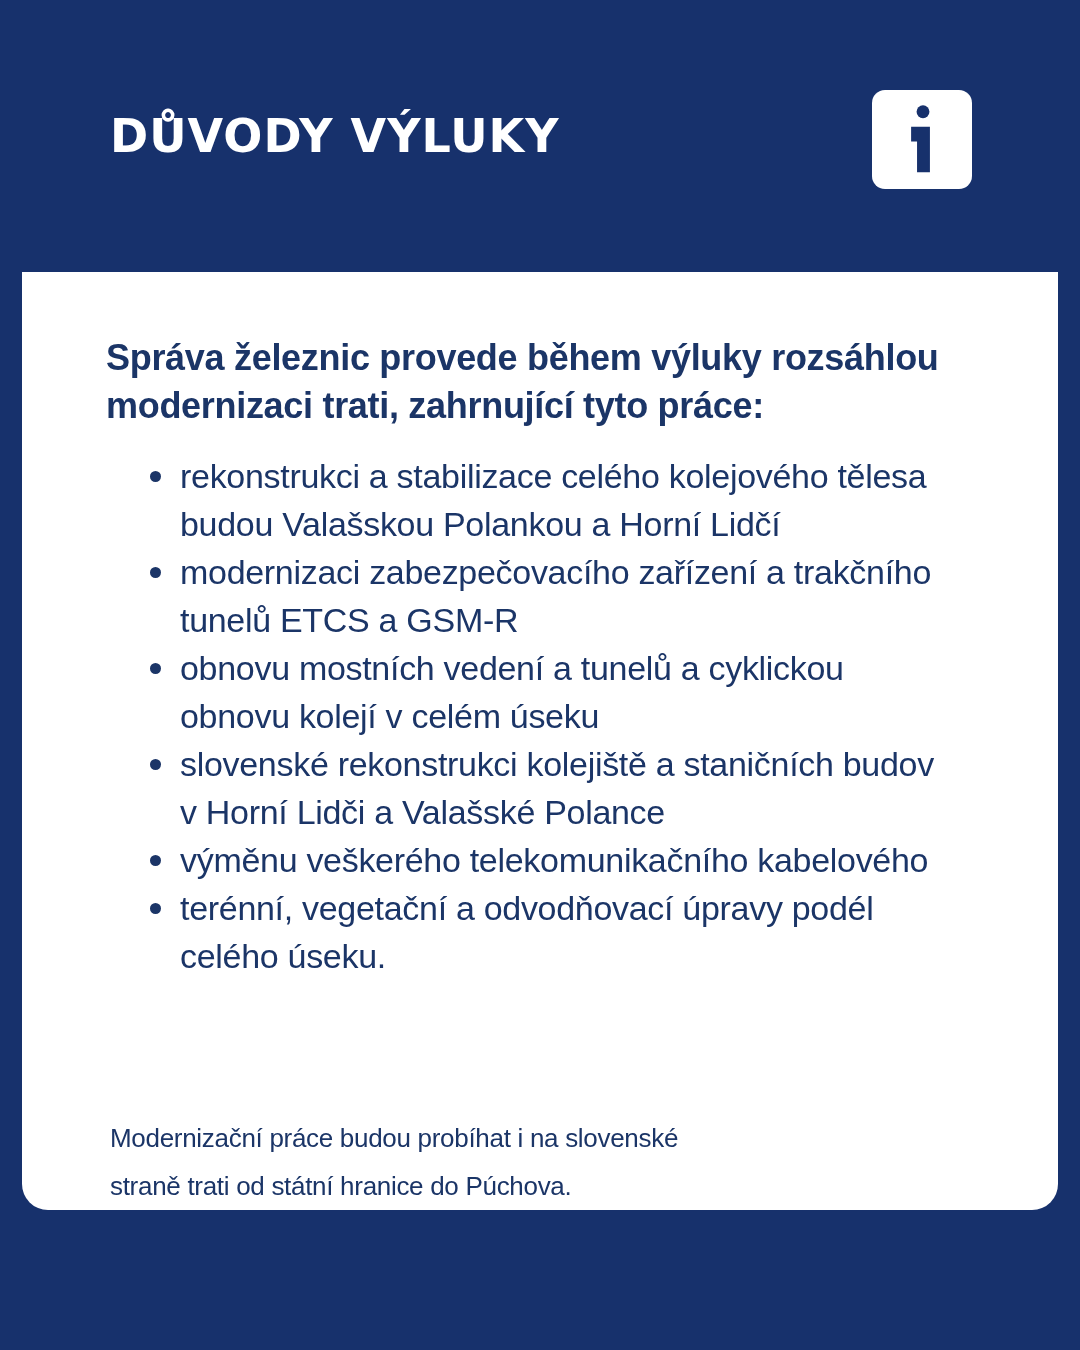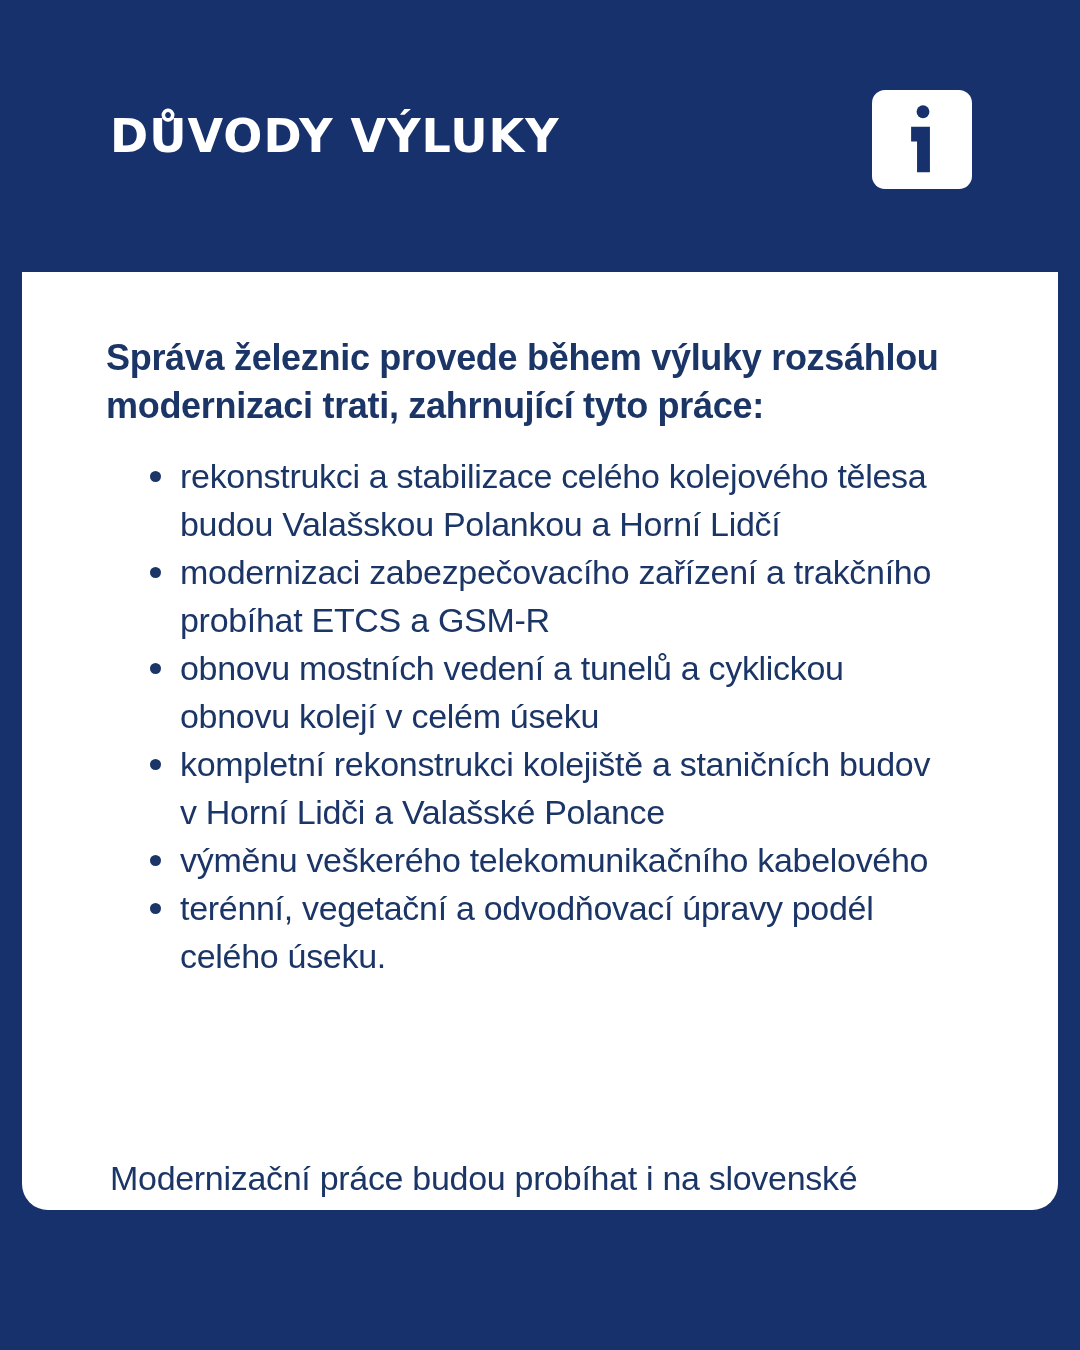--- a/index.html
+++ b/index.html
@@ -71,23 +71,23 @@
   }
   .dot{
     position:absolute;
     left:-30px;top:19px;
     width:11px;height:11px;
     border-radius:50%;
     background:var(--text);
   }
   .outro{
     position:absolute;
-    left:88px;top:882px;
+    left:88px;top:842px;
     color:var(--text);
-    font-size:34px;
+    font-size:26px;
     line-height:48px;
     letter-spacing:-0.3px;
   }
   .outro .t-line{white-space:nowrap;}
 </style>
 </head>
 <body>
 
 <div class="page">
 
@@ -111,47 +111,48 @@
 
       <div class="bullet">
         <span class="dot"></span>
         <div class="b-line">rekonstrukci a stabilizace celého kolejového tělesa</div>
         <div class="b-line">budou Valašskou Polankou a Horní Lidčí</div>
       </div>
 
       <div class="bullet">
         <span class="dot"></span>
         <div class="b-line">modernizaci zabezpečovacího zařízení a trakčního</div>
-        <div class="b-line">probíhat ETCS a GSM-R</div>
+        <div class="b-line">tunelů ETCS a GSM-R</div>
       </div>
 
 
       <div class="bullet">
         <span class="dot"></span>
         <div class="b-line">obnovu mostních vedení a tunelů a cyklickou</div>
         <div class="b-line">obnovu kolejí v celém úseku</div>
       </div>
 
       <div class="bullet">
         <span class="dot"></span>
-        <div class="b-line">kompletní rekonstrukci kolejiště a staničních budov</div>
+        <div class="b-line">slovenské rekonstrukci kolejiště a staničních budov</div>
         <div class="b-line">v Horní Lidči a Valašské Polance</div>
       </div>
 
       <div class="bullet">
         <span class="dot"></span>
         <div class="b-line">výměnu veškerého telekomunikačního kabelového</div>
       </div>
 
       <div class="bullet">
         <span class="dot"></span>
         <div class="b-line">terénní, vegetační a odvodňovací úpravy podél</div>
         <div class="b-line">celého úseku.</div>
       </div>
 
     </div>
 
     <div class="outro">
       <div class="t-line">Modernizační práce budou probíhat i na slovenské</div>
+      <div class="t-line">straně trati od státní hranice do Púchova.</div>
     </div>
 
   </div>
 </div>
 
 </body></html>

